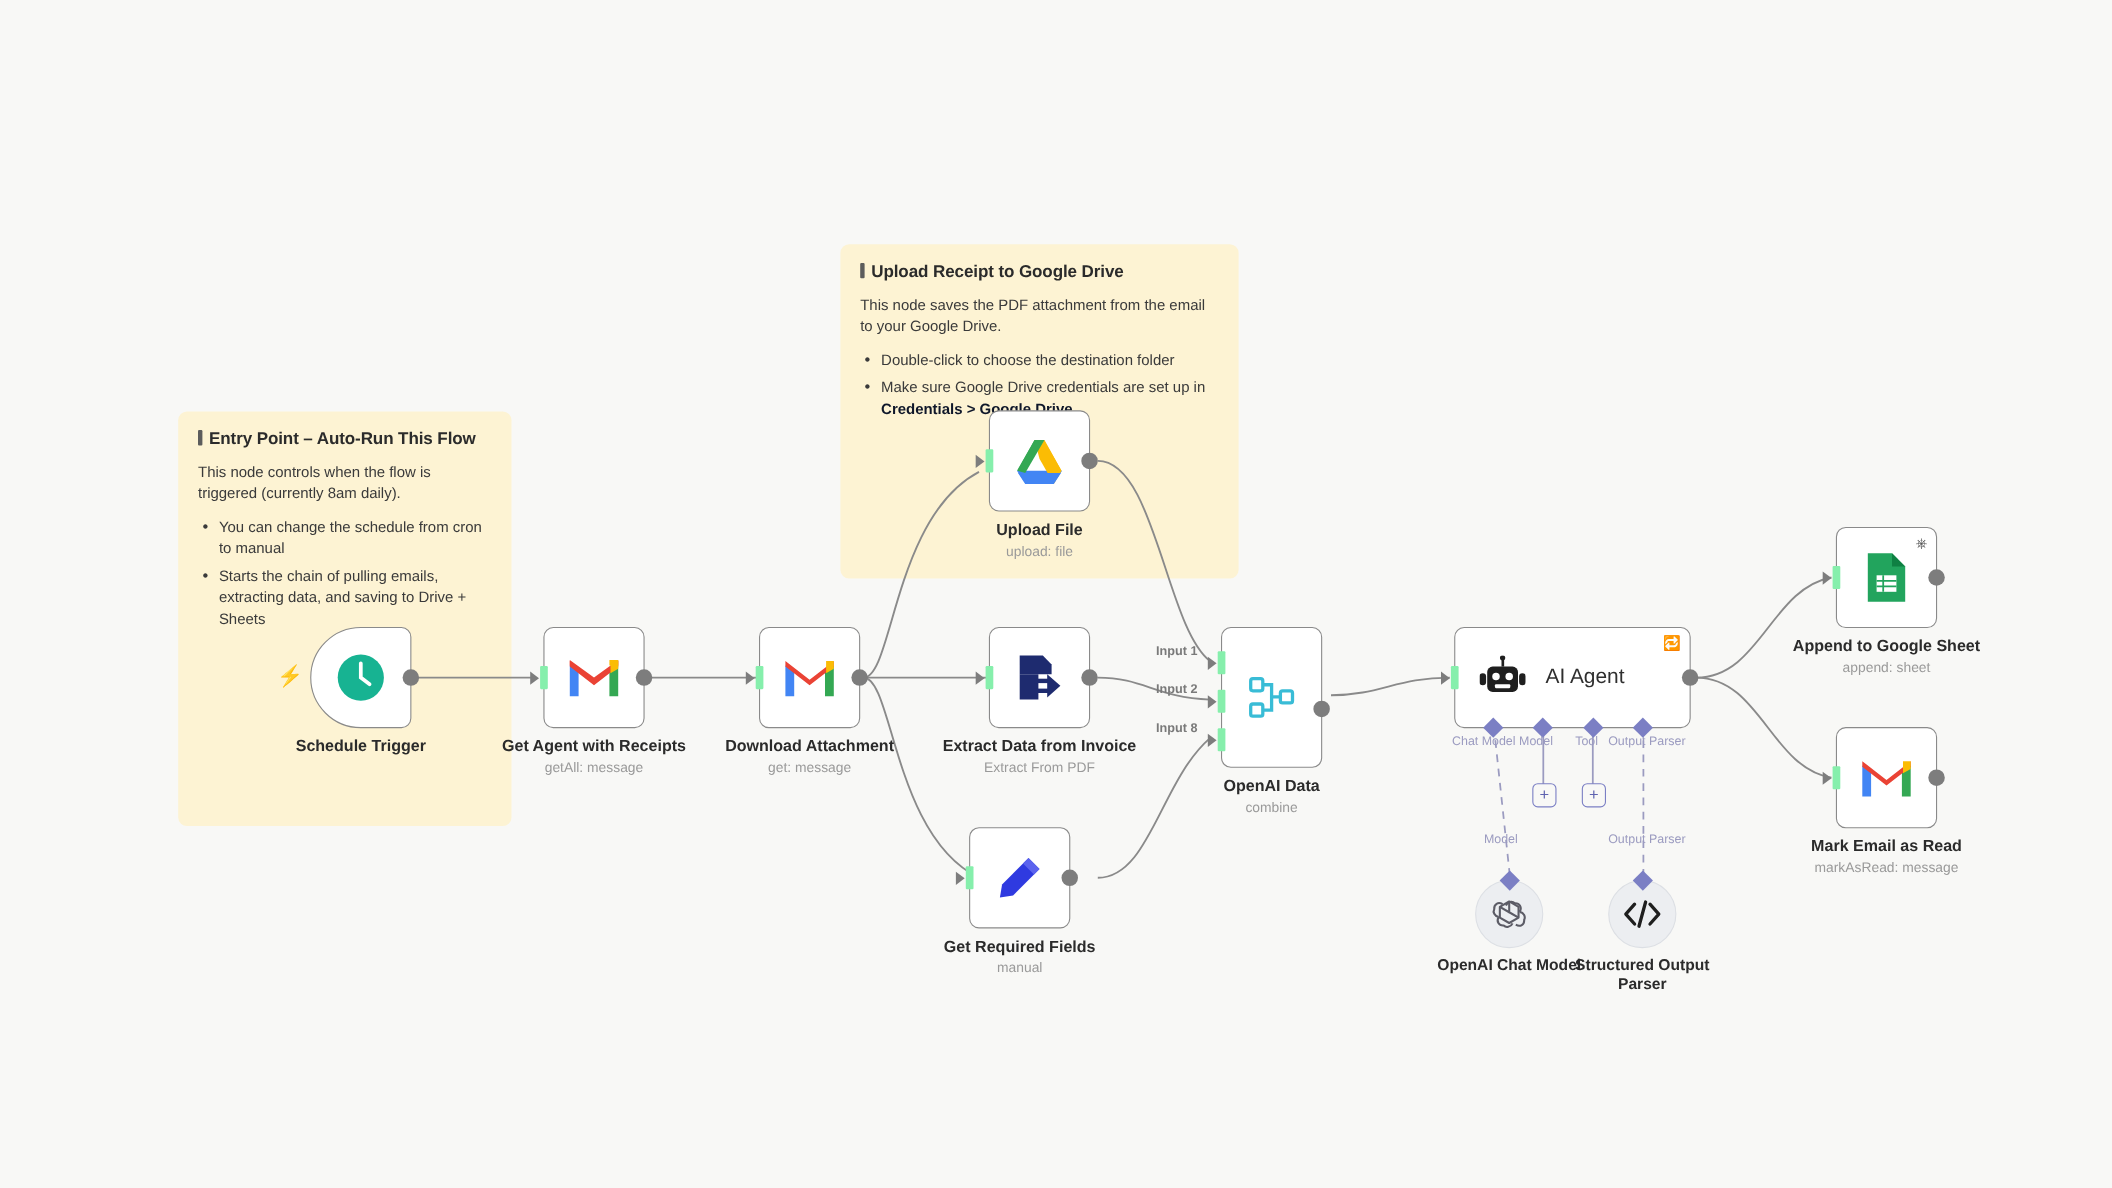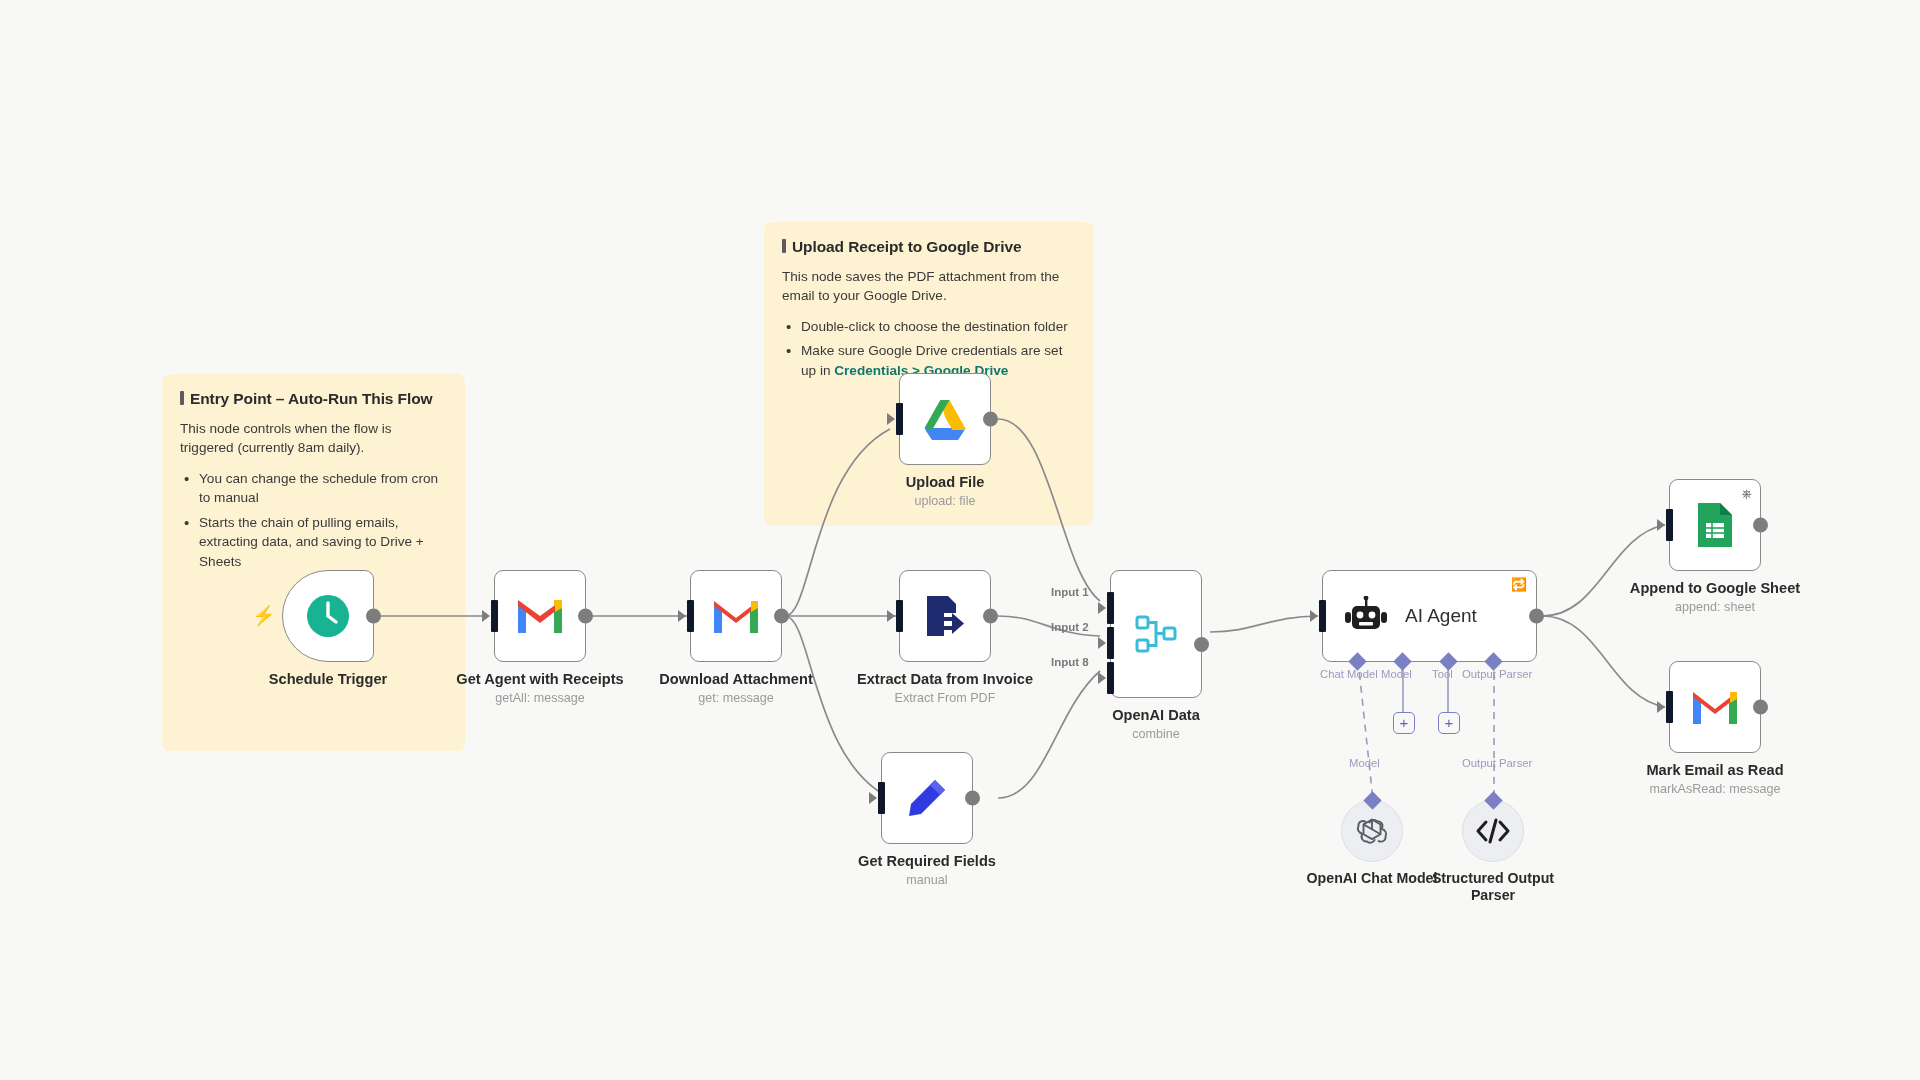--- a/index.html
+++ b/index.html
@@ -32,21 +32,21 @@
   .sticky-para { font-size: 13.6px; line-height: 1.42; margin-bottom: 11px; color: #3a3a3a; }
   .sticky ul { list-style: none; }
   .sticky li {
     font-size: 13.6px; line-height: 1.44; color: #3a3a3a;
     position: relative; padding-left: 19px; margin-bottom: 5px;
   }
   .sticky li::before {
     content: "\2022"; position: absolute; left: 4px; top: -1px;
     font-size: 15px; color: #3a3a3a;
   }
-  .sticky li b { font-weight: bold; color: #0f766e; }
+  .sticky li b { font-weight: bold; color: #0f172a; }
 
   
   #edges { position: absolute; inset: 0; width: 1920px; height: 1080px; pointer-events: none; }
 
   
   .node { position: absolute; }
   .nbox {
     width: 92px; height: 92px;
     background: #ffffff;
     border: 1.6px solid #8a8a8a;
@@ -73,21 +73,21 @@
     font-size: 12.6px; color: #9a9a9a; white-space: nowrap;
   }
   .agent-title { font-size: 19px; color: #2f2f2f; }
 
   
   .port-out {
     position: absolute; width: 15px; height: 15px; border-radius: 50%;
     background: #7d7d7d; top: 50%; right: -7.5px; transform: translateY(-50%);
   }
   .port-in {
-    position: absolute; width: 7px; height: 32px; background: #0f172a;
+    position: absolute; width: 7px; height: 21px; background: #86efac;
     border-radius: 1px; top: 50%; left: -4px; transform: translateY(-50%); font-weight: bold;
   }
   .port-in::before {
     content: ""; position: absolute; left: -9px; top: 50%;
     transform: translateY(-50%);
     border-style: solid; border-width: 6px 0 6px 8px;
     border-color: transparent transparent transparent #7d7d7d;
   }
   .port-in.m1 { top: 21px; transform: none; }
   .port-in.m2 { top: 56px; transform: none; }
@@ -139,21 +139,21 @@
       <span class="sticky-bar"></span>
       <span>Entry Point – Auto-Run This Flow</span>
     </div>
     <div class="sticky-para">This node controls when the flow is triggered (currently 8am daily).</div>
     <ul>
       <li><span>You can change the schedule from cron to manual</span></li>
       <li><span>Starts the chain of pulling emails, extracting data, and saving to Drive + Sheets</span></li>
     </ul>
   </div>
 
-  <div class="sticky" style="left:764px; top:222px; width:330px; height:304px;">
+  <div class="sticky" style="left:764px; top:222px; width:362px; height:304px;">
     <div class="sticky-title">
       <span class="sticky-bar"></span>
       <span>Upload Receipt to Google Drive</span>
     </div>
     <div class="sticky-para">This node saves the PDF attachment from the email to your Google Drive.</div>
     <ul>
       <li><span>Double-click to choose the destination folder</span></li>
       <li><span>Make sure Google Drive credentials are set up in </span><b>Credentials &gt; Google Drive</b></li>
     </ul>
   </div>

